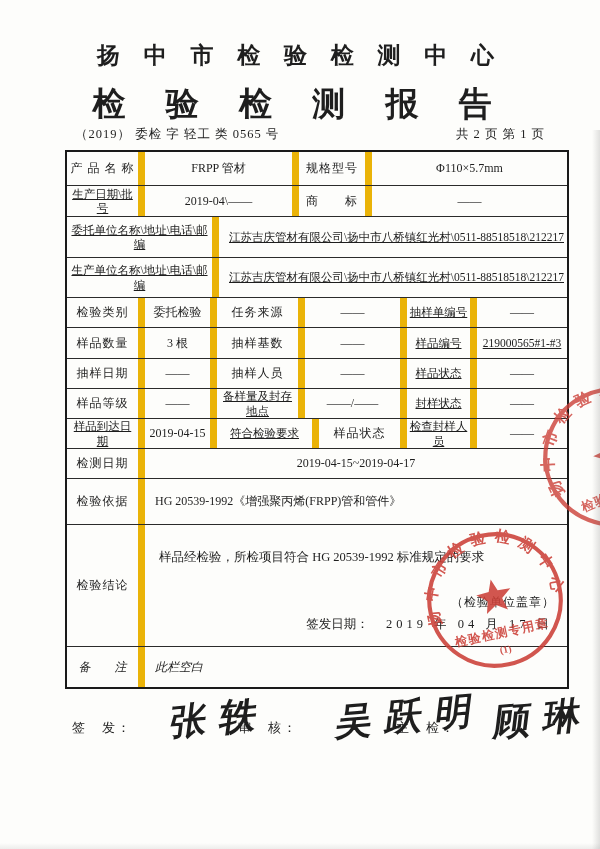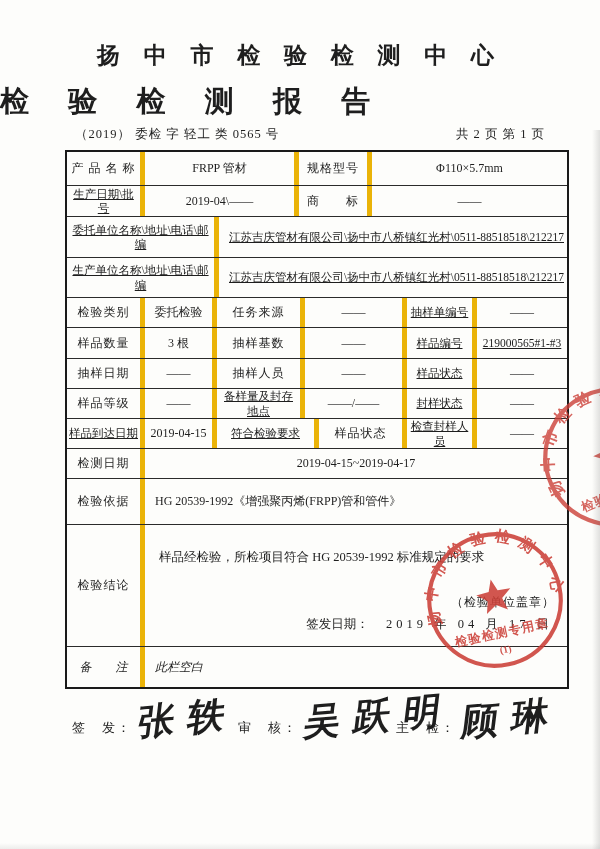--- a/index.html
+++ b/index.html
@@ -28,40 +28,40 @@
     background:linear-gradient(to top, rgba(120,120,120,.12), rgba(0,0,0,0));
     pointer-events:none;
   }
   .title-org{
     position:absolute;top:40px;left:0;width:100%;
     text-align:center;font-size:23px;font-weight:bold;
     letter-spacing:9px;margin:0;
   }
   .title-report{
     position:absolute;top:82px;left:0;width:100%;
-    text-align:left;font-size:29px;font-weight:bold;
+    text-align:center;font-size:33px;font-weight:bold;
     letter-spacing:16px;margin:0;
   }
   .refline{
     position:absolute;top:126px;left:75px;right:55px;
     display:flex;justify-content:space-between;
     font-size:12.5px;letter-spacing:1px;
   }
   
   .doc-table{
     position:absolute;left:65px;top:150px;width:500px;
     border:2px solid var(--border,#1a1a1a);
     box-sizing:content-box;
     font-size:12px;
   }
   .tr{display:flex;border-bottom:1px solid #2b2b2b;box-sizing:border-box;}
   .tr:last-child{border-bottom:none;}
   .td{
     box-sizing:border-box;
-    border-right:5px solid #eab308;
+    border-right:7px solid #eab308;
     display:flex;align-items:center;justify-content:center;
     text-align:center;line-height:1.25;
     padding:1px 2px;
   }
   .td.last{border-right:none;}
   .td.left{justify-content:flex-start;text-align:left;padding-left:10px;}
   .lab{letter-spacing:1px;}
   .small{font-size:11.5px;letter-spacing:0;text-decoration:underline;}
   
   .h34{height:34px;} .h31{height:31px;} .h41{height:41px;} .h40{height:40px;}
@@ -79,21 +79,21 @@
   }
   .seal-note{
     position:absolute;top:70px;right:12px;font-size:12px;letter-spacing:1px;
   }
   .issue-line{
     position:absolute;top:92px;right:14px;font-size:12.5px;
   }
   .issue-line .date{letter-spacing:4px;margin-left:14px;}
   
   .sign-area{position:absolute;top:698px;left:0;width:100%;height:70px;}
-  .sig-group{position:absolute;display:flex;align-items:center;}
+  .sig-group{position:absolute;display:flex;align-items:center;gap:32px;}
   .sig-label{font-size:13px;letter-spacing:2px;white-space:nowrap;}
   .sig-name{
     font-size:37px;font-weight:600;white-space:nowrap;
     transform:rotate(-5deg) skewX(-12deg);
     transform-origin:left center;
     margin-left:6px;margin-top:-10px;
     font-family:"DejaVu Serif","Liberation Serif",serif;
   }
   .g1{left:72px;top:10px;} .g2{left:238px;top:10px;} .g3{left:396px;top:10px;}
   

